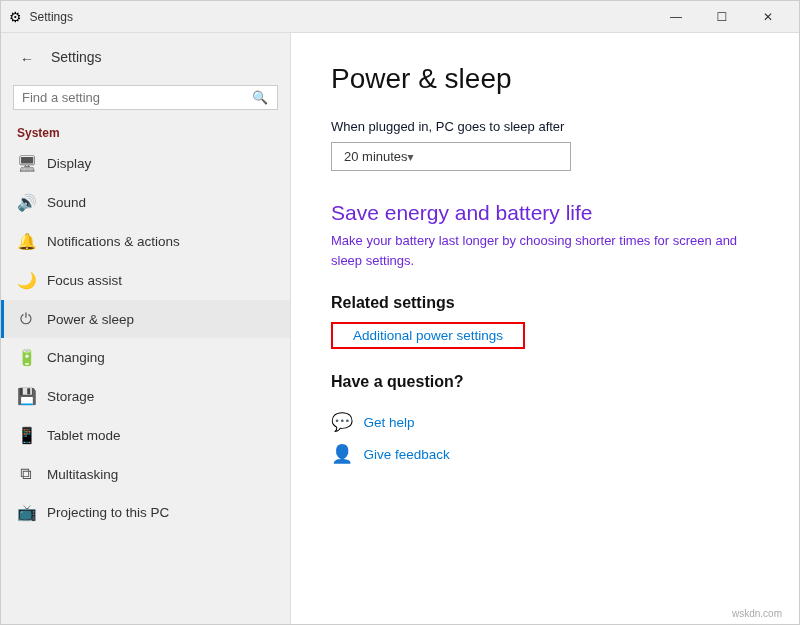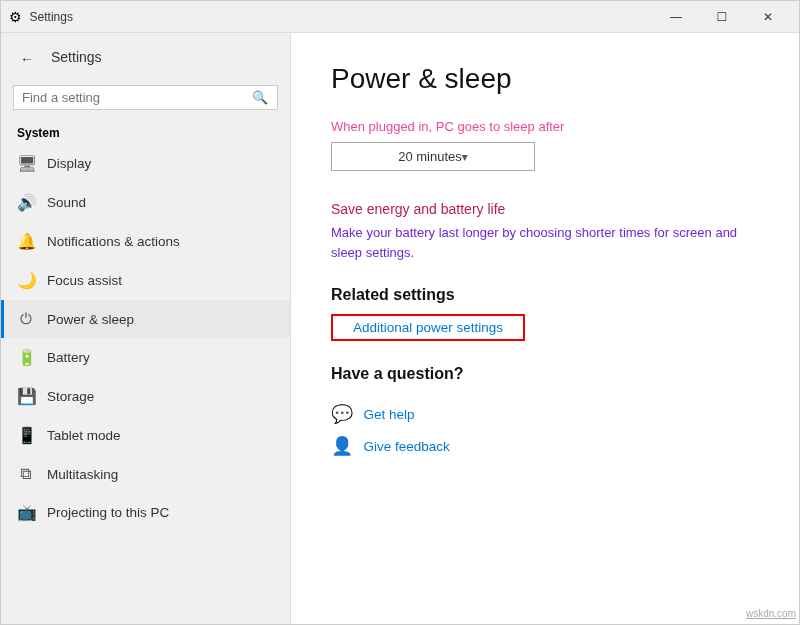--- a/index.html
+++ b/index.html
@@ -114,21 +114,21 @@
       background: transparent;
       color: #333;
     }
     .search-icon {
       font-size: 13px;
       color: #666;
     }
     .sidebar-section-title {
       font-size: 12px;
       font-weight: 700;
-      color: #000000;
+      color: #7f1d1d;
       padding: 8px 12px 4px 16px;
       text-transform: none;
     }
     .sidebar-item {
       display: flex;
       align-items: center;
       padding: 10px 12px 10px 16px;
       cursor: pointer;
       gap: 12px;
       color: #333;
@@ -154,44 +154,44 @@
       background: #fff;
     }
     .page-title {
       font-size: 28px;
       font-weight: 300;
       color: #111;
       margin-bottom: 24px;
     }
     .section-label {
       font-size: 13px;
-      color: #ec4899;
+      color: #0f172a;
       margin-bottom: 8px;
     }
     .dropdown-select {
       display: flex;
       align-items: center;
-      justify-content: center;
+      justify-content: flex-start;
       border: 1px solid #aaa;
       padding: 6px 12px;
-      width: 204px;
+      width: 240px;
       cursor: pointer;
       background: #fff;
       font-size: 13px;
       color: #333;
       margin-bottom: 30px;
     }
     .dropdown-arrow { font-size: 12px; color: #555; }
     .save-energy-section {
       margin-bottom: 24px;
     }
     .save-energy-title {
-      font-size: 14px;
+      font-size: 21px;
       font-weight: 400;
-      color: #be185d;
+      color: #6d28d9;
       margin-bottom: 6px;
     }
     .save-energy-desc {
       font-size: 13px;
       color: #6d28d9;
       line-height: 1.5;
       max-width: 430px;
     }
     .related-settings-section {
       margin-bottom: 24px;
@@ -242,25 +242,24 @@
       color: #0078d4;
       font-size: 13.5px;
     }
     .help-link-icon {
       font-size: 18px;
       color: #555;
     }
     .watermark {
       position: fixed;
       bottom: 6px;
-      right: 4px;
+      right: 18px;
       font-size: 10px;
       color: #aaa;
       pointer-events: none;
-      text-decoration: underline;
     }
   </style>
 </head>
 <body>
 
 <div class="window">
 
   <div class="title-bar">
     <div class="title-bar-left">
       <span style="font-size:14px;">⚙</span>
@@ -303,21 +302,21 @@
       <div class="sidebar-item">
         <span class="sidebar-item-icon">🌙</span>
         <span>Focus assist</span>
       </div>
       <div class="sidebar-item active">
         <span class="sidebar-item-icon" style="font-size:15px;">⏻</span>
         <span>Power &amp; sleep</span>
       </div>
       <div class="sidebar-item">
         <span class="sidebar-item-icon">🔋</span>
-        <span>Battery</span>
+        <span>Changing</span>
       </div>
       <div class="sidebar-item">
         <span class="sidebar-item-icon">💾</span>
         <span>Storage</span>
       </div>
       <div class="sidebar-item">
         <span class="sidebar-item-icon">📱</span>
         <span>Tablet mode</span>
       </div>
       <div class="sidebar-item">

